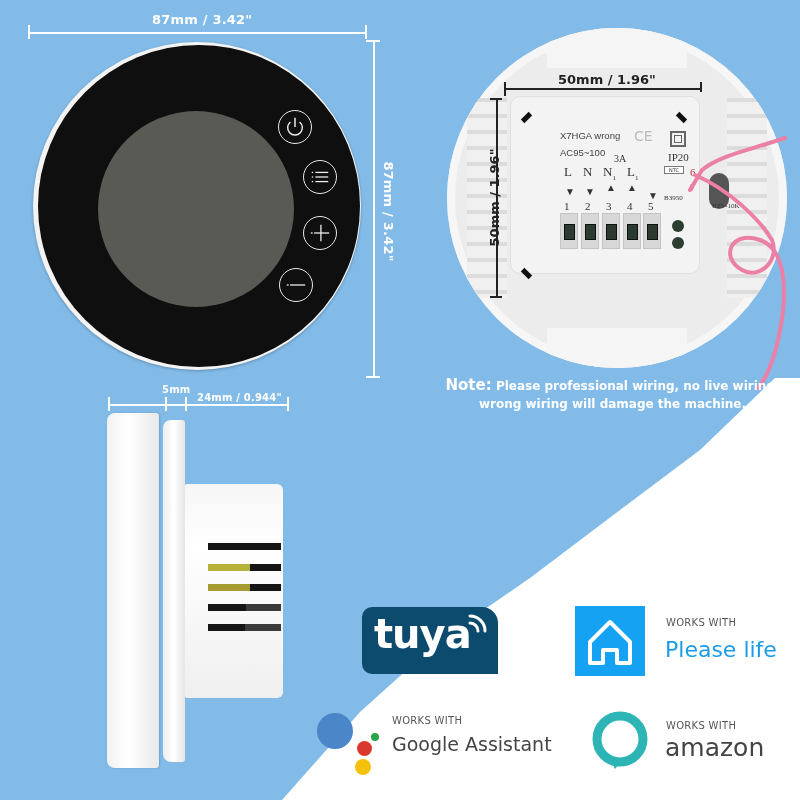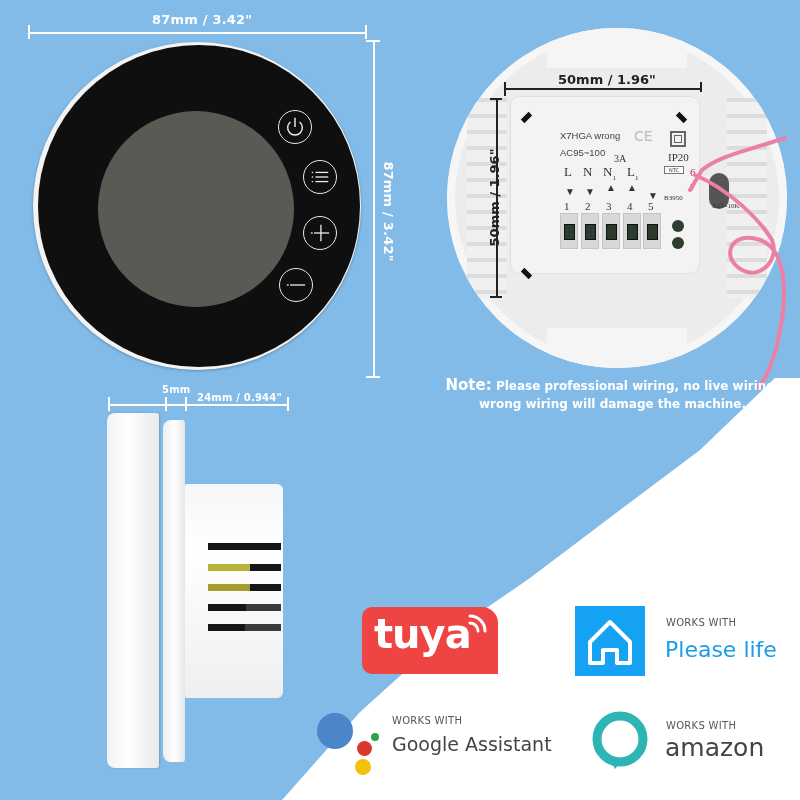--- a/index.html
+++ b/index.html
@@ -30,21 +30,21 @@
   
   .side-front { left: 107px; top: 413px; width: 52px; height: 355px; background: linear-gradient(90deg,#f2f2f2,#ffffff 40%,#e9e9e9); border-radius: 8px 3px 3px 8px; box-shadow: 1px 0 2px rgba(0,0,0,0.15); }
   .side-plate { left: 163px; top: 420px; width: 22px; height: 342px; background: linear-gradient(90deg,#eeeeee,#ffffff 50%,#e6e6e6); border-radius: 8px 3px 3px 8px; }
   .side-box { left: 185px; top: 484px; width: 98px; height: 214px; background: linear-gradient(180deg,#f6f6f6,#ffffff 30%,#efefef); border-radius: 2px 6px 6px 2px; }
   .vent { position:absolute; left: 23px; width: 73px; height: 7px; background:#151515; }
 
   .note { left: 440px; top: 376px; width: 345px; text-align: center; color: #fff; font-family: "DejaVu Sans", sans-serif; font-size: 12px; font-weight: bold; line-height: 18px; }
   .note-head { font-size: 15px; }
 
   
-  .tuya { left: 362px; top: 607px; width: 136px; height: 67px; background: #ef4444; border-radius: 10px 16px 0 10px; }
+  .tuya { left: 362px; top: 607px; width: 136px; height: 67px; background: #0c4a6e; border-radius: 10px 16px 0 10px; }
   .tuya-text { position:absolute; left: 12px; top: 4px; color:#fff; font-family: "DejaVu Sans", sans-serif; font-weight: bold; font-size: 40px; letter-spacing: -1px; }
   .smart-box { left: 575px; top: 606px; width: 70px; height: 70px; background: #15a2f2; }
   .works { color:#555; font-family: "DejaVu Sans", sans-serif; font-size: 10px; letter-spacing: 0.3px; }
   .brand-big { font-family: "DejaVu Sans", sans-serif; font-size: 22px; color: #444; }
 </style>
 </head>
 <body>
 
 <div class="white-region" style="clip-path: polygon(775px 378px, 800px 378px, 800px 800px, 282px 800px, 360px 712px, 440px 640px, 530px 578px, 620px 510px, 700px 450px);"></div>
 

